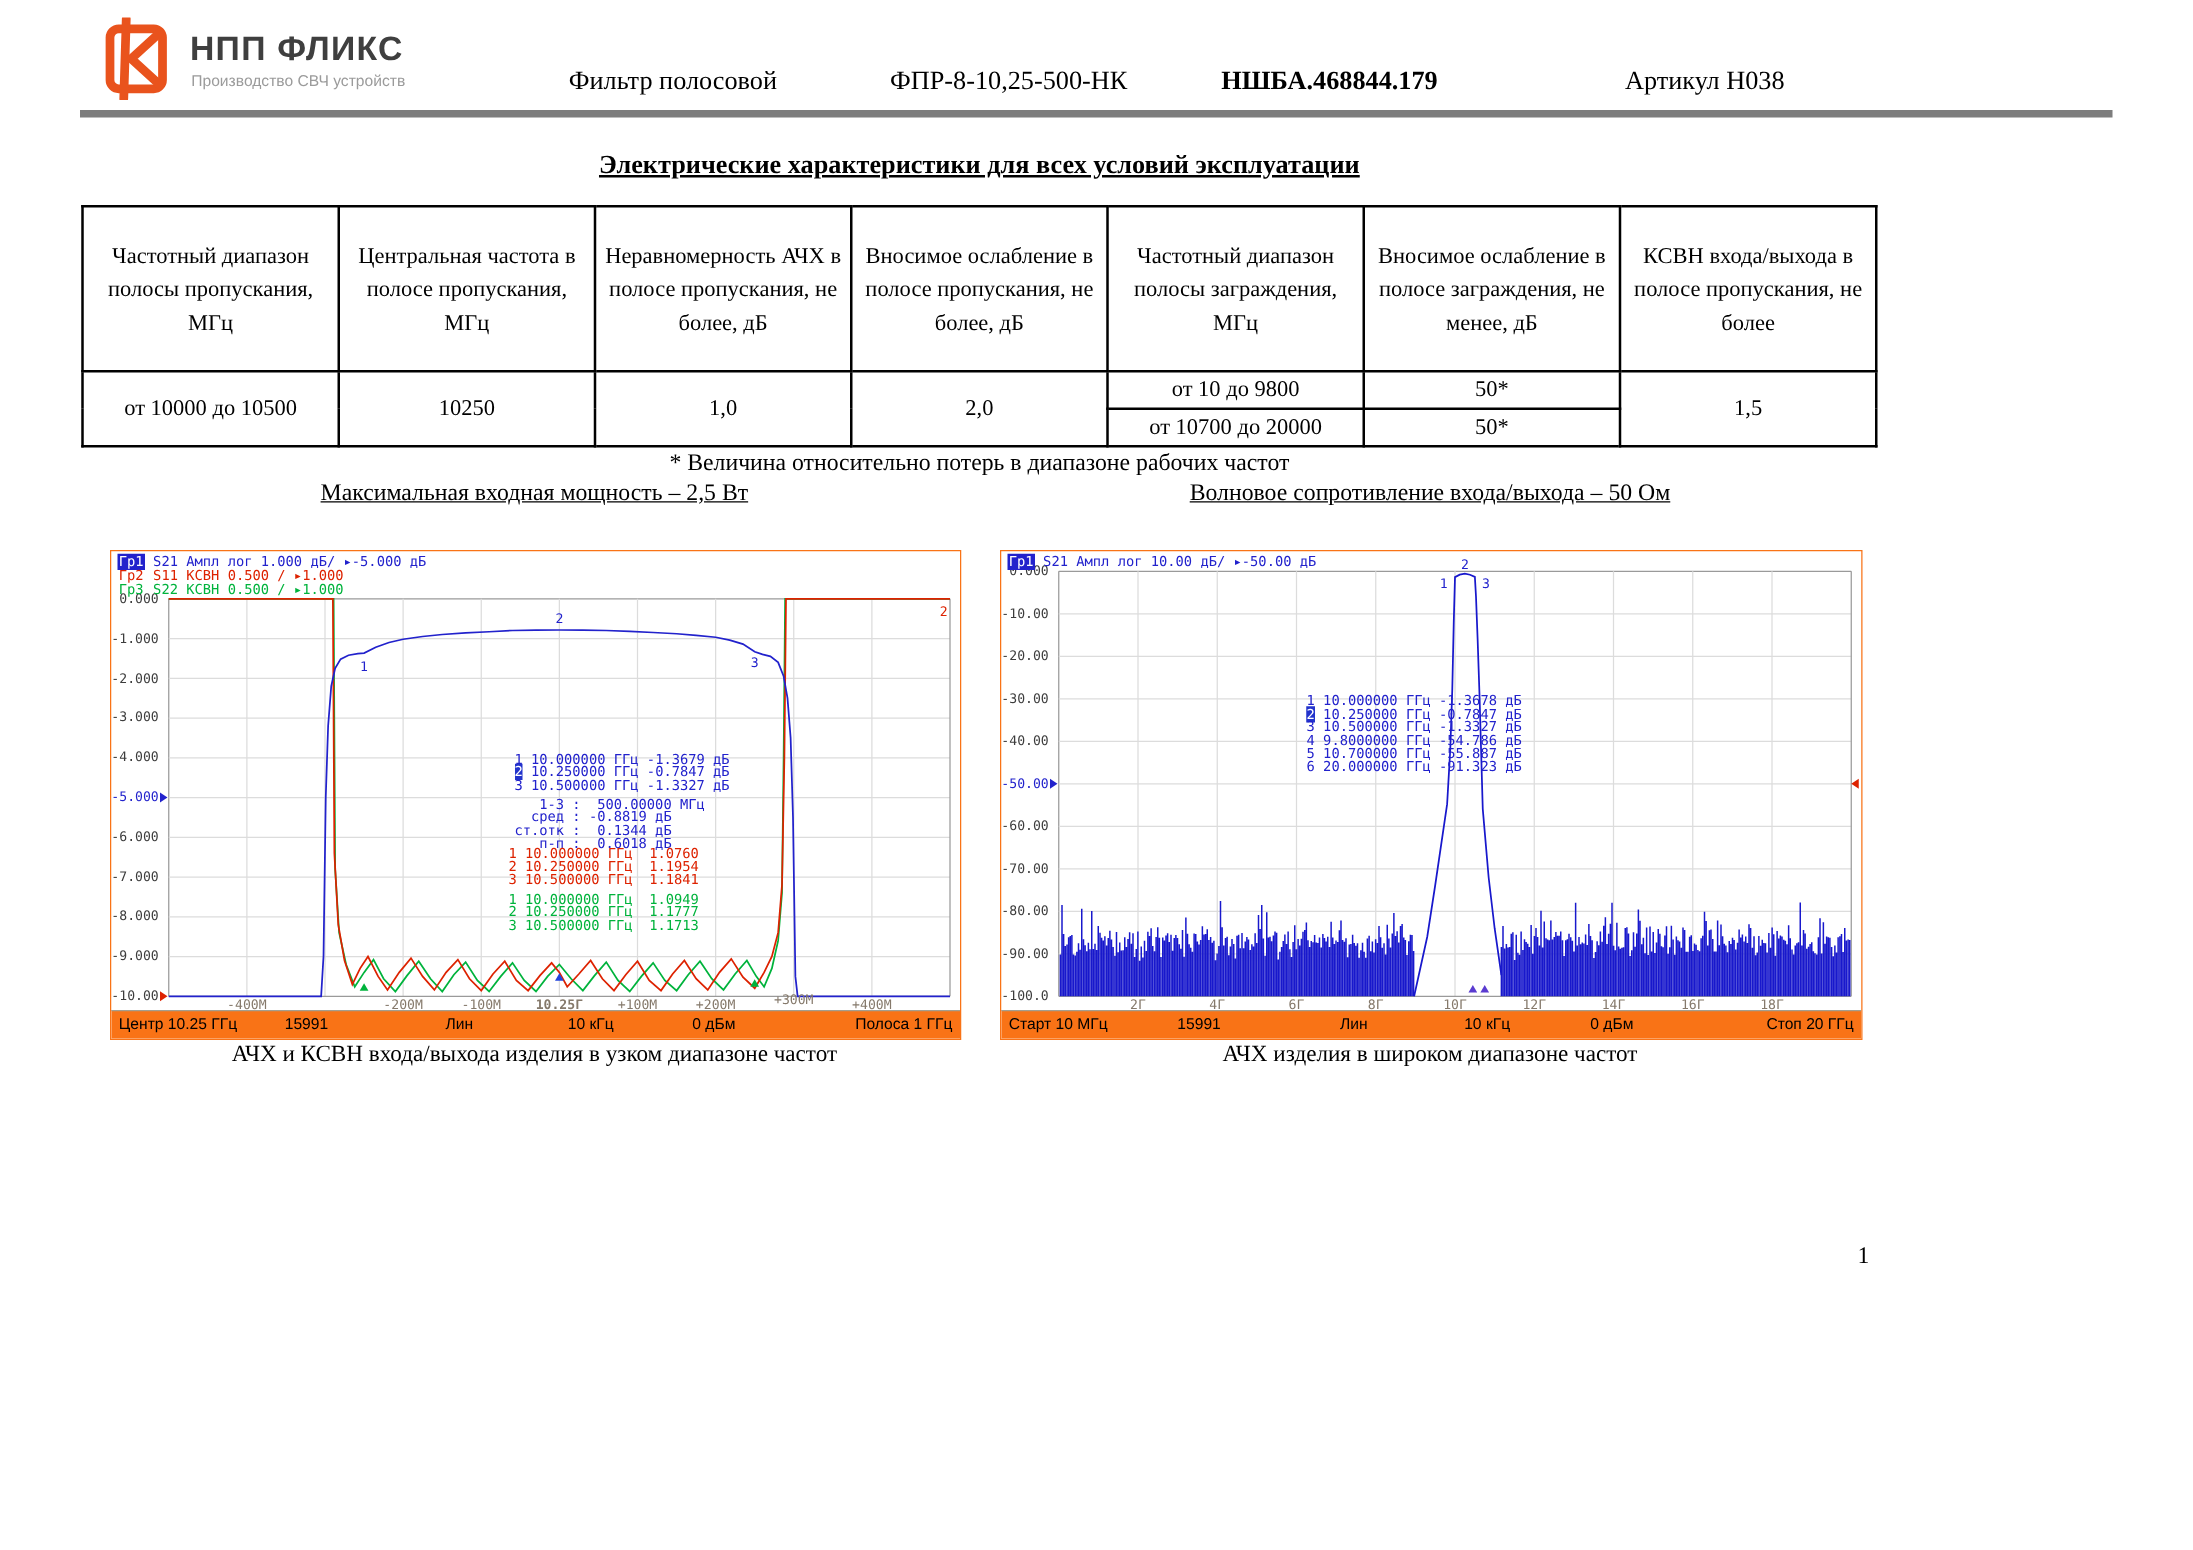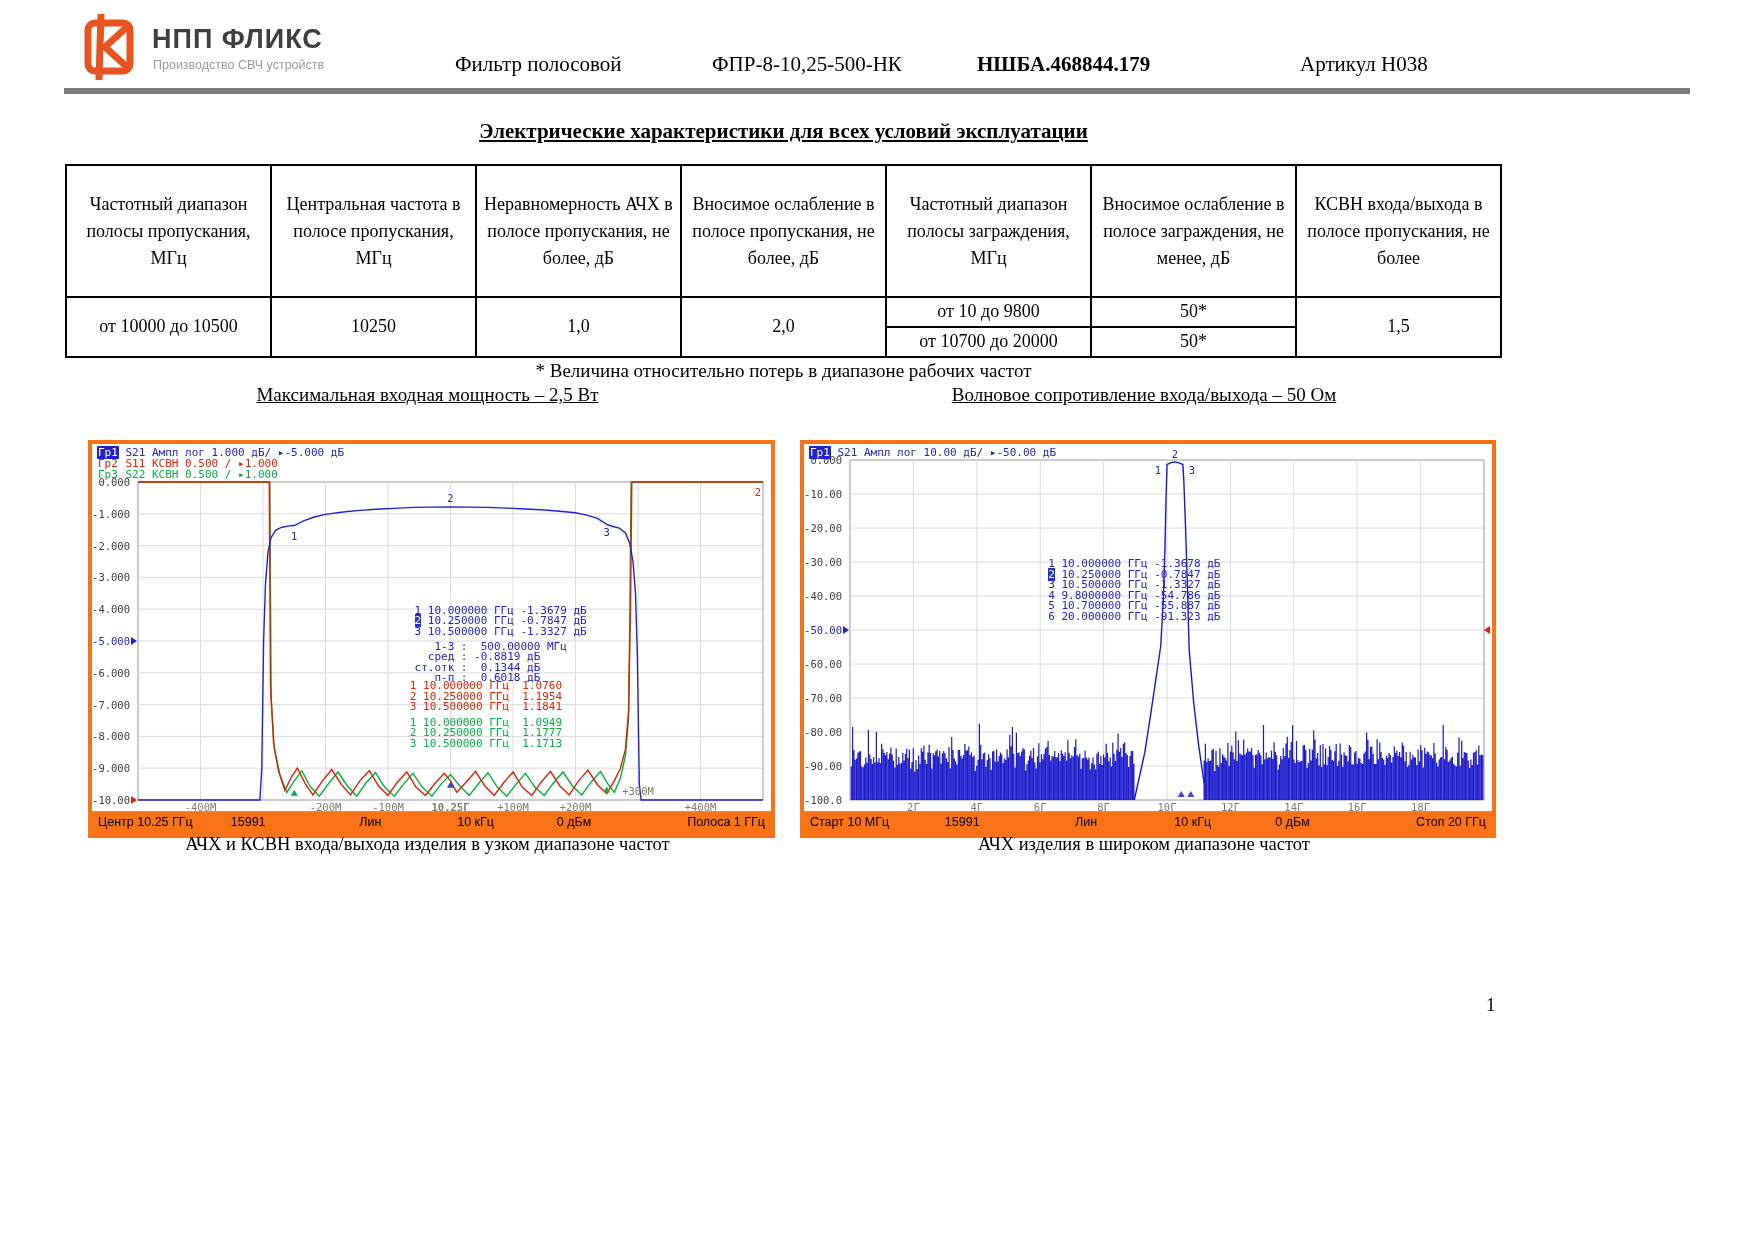--- a/index.html
+++ b/index.html
@@ -28,21 +28,21 @@
   table.spec tr.head{height:132px;}
   table.spec tr.d{height:30px;}
   table.spec tr.d td{line-height:1.2;}
 
   .footnote{left:65px;top:360px;width:1437px;text-align:center;font-size:19px;}
   .note{font-size:19px;text-decoration:underline;text-align:center;}
   .note-left{left:88px;top:384px;width:679px;}
   .note-right{left:800px;top:384px;width:688px;}
 
   
-  .vna{position:absolute;top:440px;height:390px;background:#fff;border:4px solid #f97316;
+  .vna{position:absolute;top:440px;height:390px;background:#fff;border:1px solid #f97316;
        font-family:"DejaVu Sans Mono", monospace;overflow:hidden;}
   .vna-left{left:88px;width:679px;}
   .vna-right{left:800px;width:688px;}
   .vna svg{position:absolute;left:0;top:0;}
   .vna-legend{position:absolute;top:3px;left:5px;font-size:11px;line-height:11px;white-space:pre;z-index:4;}
   .vna-tag{padding:0 1px;}
   .vna-tag.act{color:#fff;}
   .ylab{position:absolute;font-size:10.5px;color:#3c3c3c;text-align:right;line-height:11px;}
   .xlab{position:absolute;font-size:10.5px;color:#85796b;transform:translateX(-50%);line-height:11px;}
   .vna-status{position:absolute;left:0;right:0;bottom:0;height:22px;background:#f97316;
@@ -161,21 +161,21 @@
     <div class="ylab" style="width: 38px; left: 0px; top: 287.4px;">-8.000</div>
     <div class="ylab" style="width: 38px; left: 0px; top: 319.2px;">-9.000</div>
     <div class="ylab" style="width: 38px; left: 0px; top: 351px;">-10.00</div>
     <div class="xlab" style="left: 108.5px; top: 358px;">-400M</div>
     <div class="xlab" style="left: 171px; top: 368px; margin-left: 40px;">-300M</div>
     <div class="xlab" style="left: 233.5px; top: 358px;">-200M</div>
     <div class="xlab" style="left: 296px; top: 358px; text-decoration: underline;">-100M</div>
     <div class="xlab" style="left: 358.5px; top: 358px; font-weight: bold;">10.25Г</div>
     <div class="xlab" style="left: 421px; top: 358px;">+100M</div>
     <div class="xlab" style="left: 483.5px; top: 358px;">+200M</div>
-    <div class="xlab" style="left: 546px; top: 342px;">+300M</div>
+    <div class="xlab" style="left: 546px; top: 354px;">+300M</div>
     <div class="xlab" style="left: 608.5px; top: 358px;">+400M</div>
     <div class="readout" style="left: 322.525px; top: 161.85px; color: rgb(34, 34, 204);"><div><span class="mn">1</span> 10.000000 ГГц -1.3679 дБ</div><div><span class="mn hl">2</span> 10.250000 ГГц -0.7847 дБ</div><div><span class="mn">3</span> 10.500000 ГГц -1.3327 дБ</div><div class="gap"></div><div>   1-3 :  500.00000 МГц</div><div>  сред : -0.8819 дБ</div><div>ст.отк :  0.1344 дБ</div><div>   п-п :  0.6018 дБ</div></div>
     <div class="readout" style="left: 317.772px; top: 237.12px; color: rgb(221, 34, 0);"><div><span class="mn">1</span> 10.000000 ГГц  1.0760</div><div><span class="mn">2</span> 10.250000 ГГц  1.1954</div><div><span class="mn">3</span> 10.500000 ГГц  1.1841</div></div>
     <div class="readout" style="left: 317.772px; top: 273.78px; color: rgb(0, 179, 60);"><div><span class="mn">1</span> 10.000000 ГГц  1.0949</div><div><span class="mn">2</span> 10.250000 ГГц  1.1777</div><div><span class="mn">3</span> 10.500000 ГГц  1.1713</div></div>
     <div class="vna-status">
       <span style="left: 6px;">Центр 10.25 ГГц</span>
       <span style="left: 23%; transform: translateX(-50%);">15991</span>
       <span style="left: 41%; transform: translateX(-50%);">Лин</span>
       <span style="left: 56.5%; transform: translateX(-50%);">10 кГц</span>
       <span style="left: 71%; transform: translateX(-50%);">0 дБм</span>

